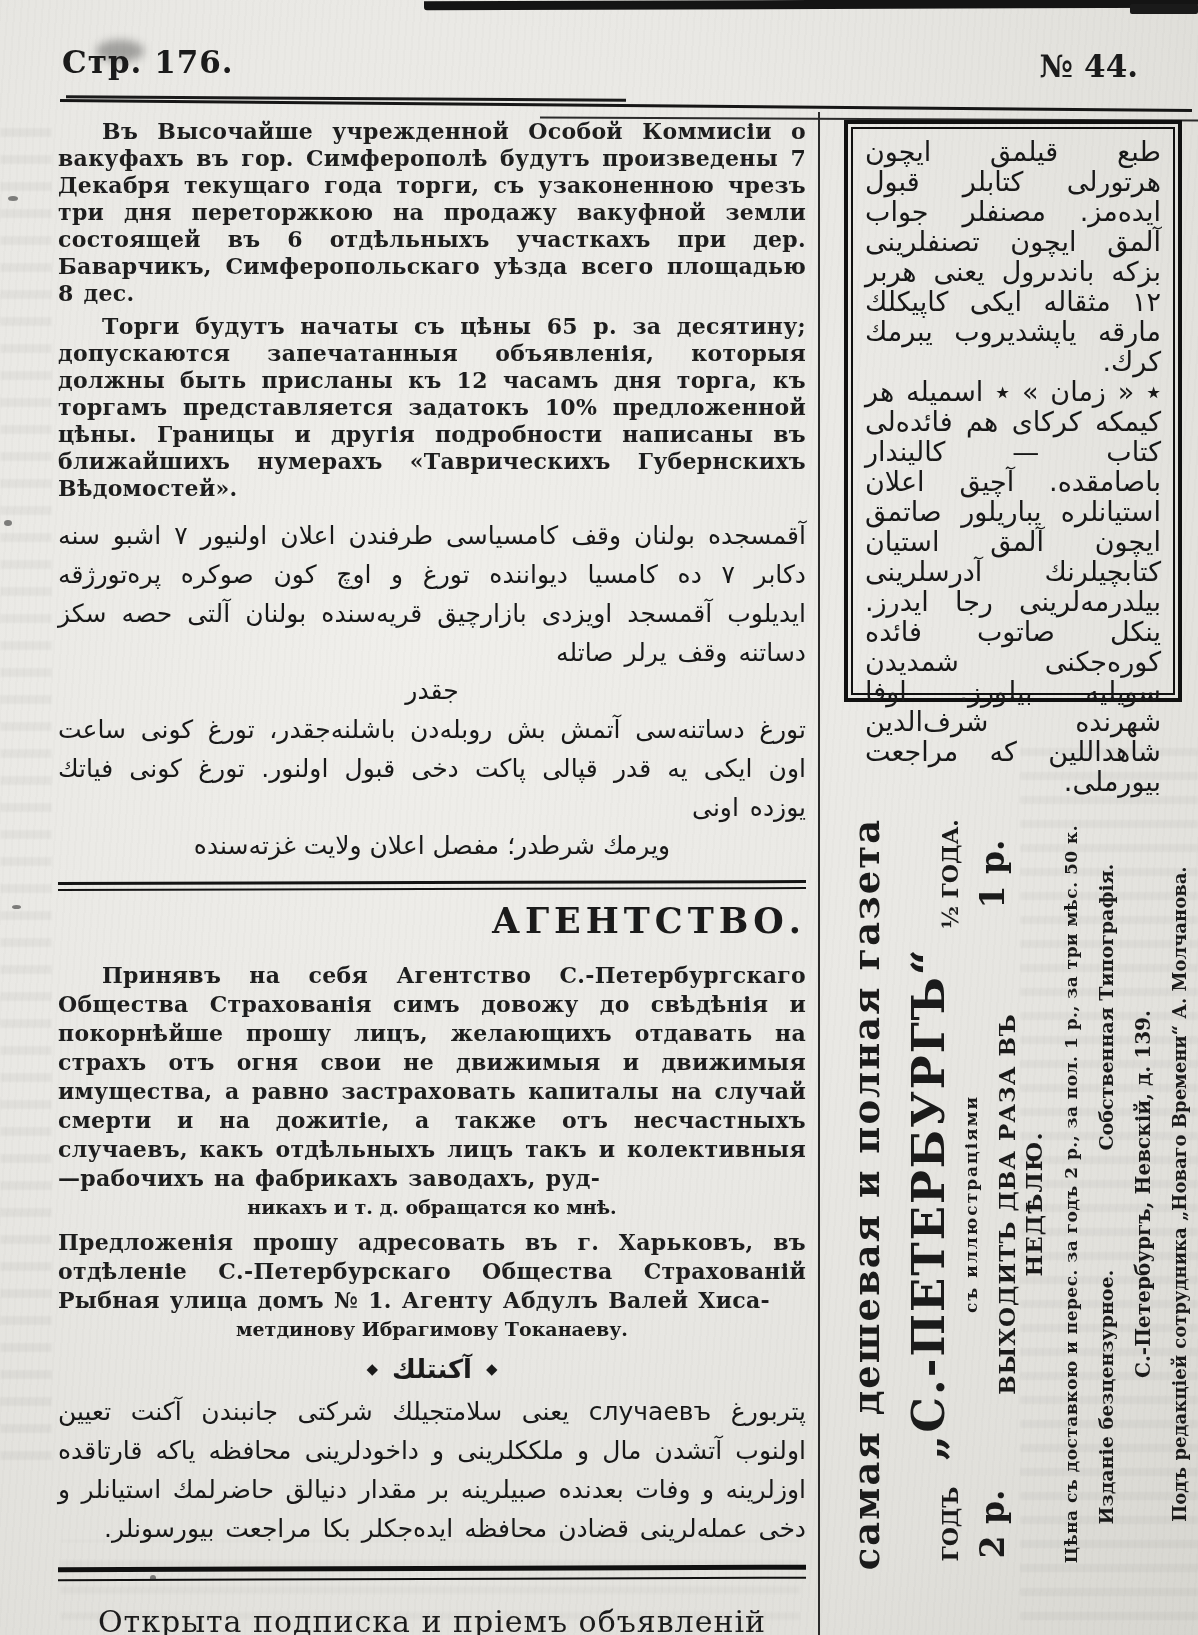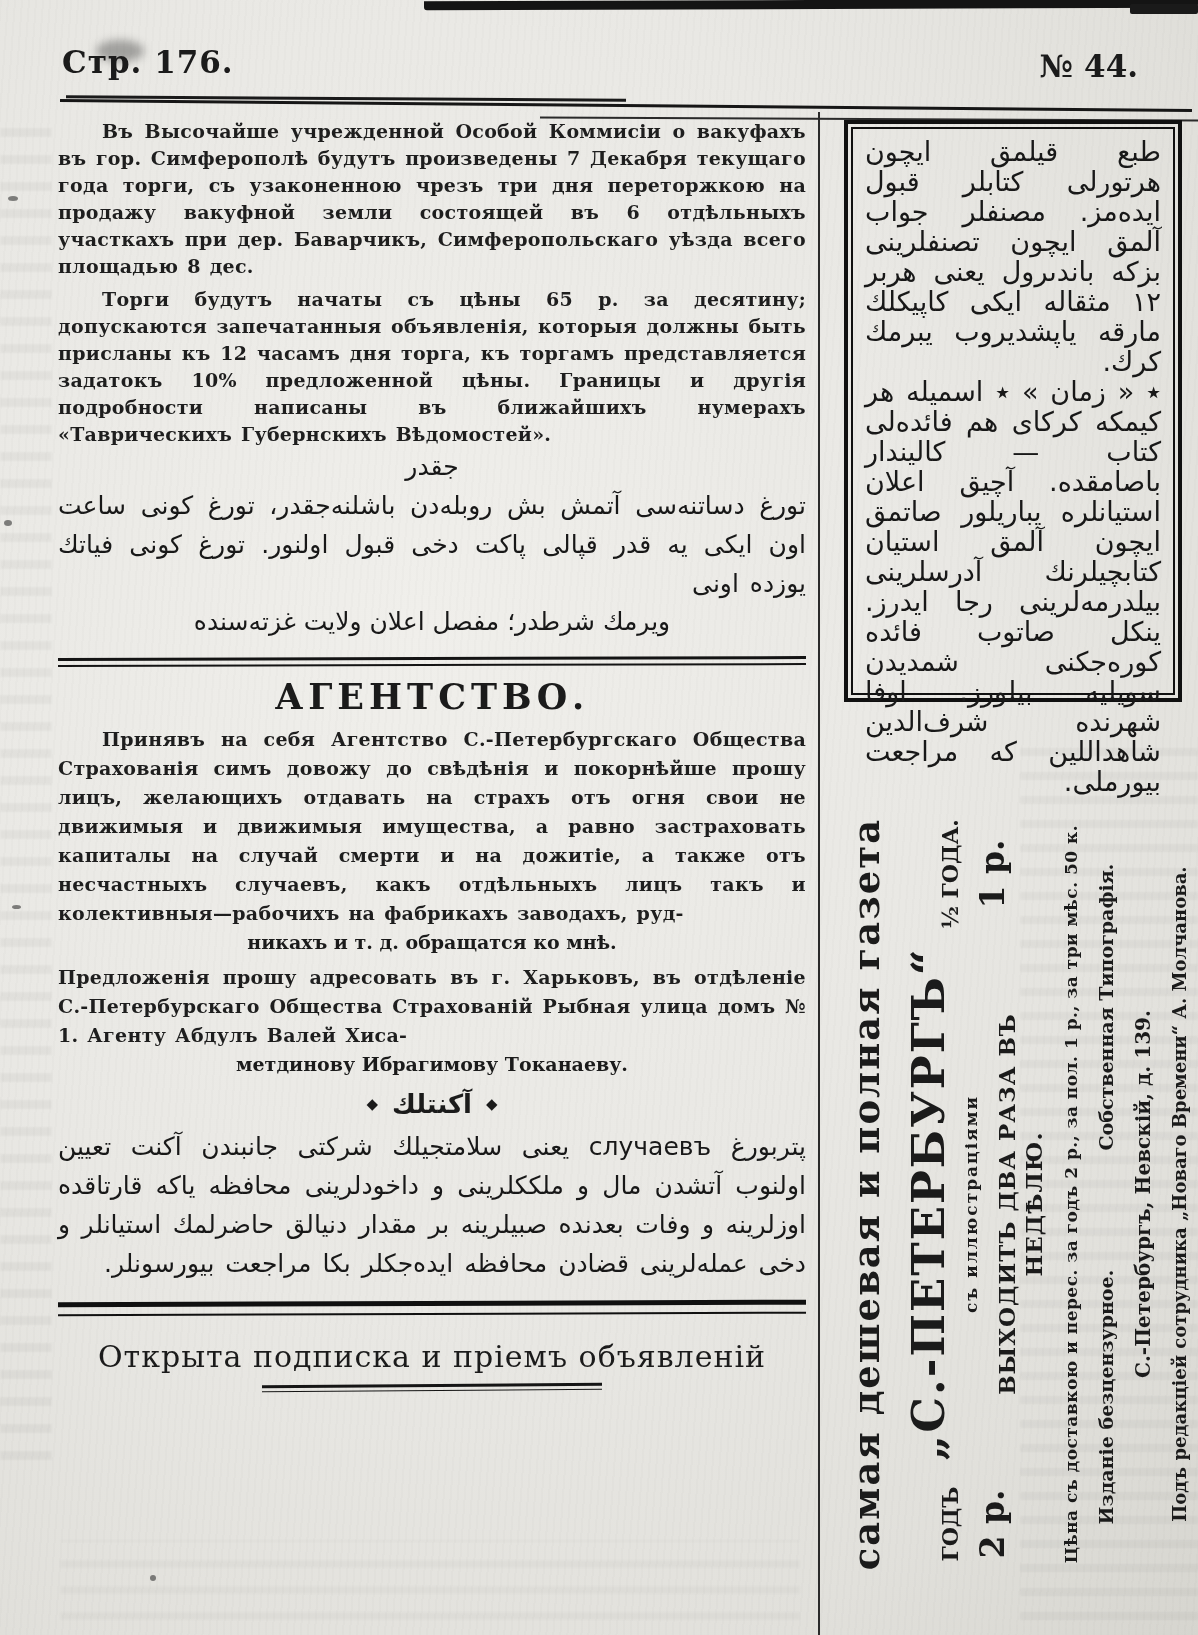--- a/index.html
+++ b/index.html
@@ -32,31 +32,31 @@
   .hdr-masthead{position:absolute;left:0;top:60px;width:100%;text-align:center;
     font-size:24px;font-weight:bold;letter-spacing:9px;}
   .hdr-issue{position:absolute;right:60px;top:48px;font-size:31px;font-weight:bold;}
   .hdr-rule-a{position:absolute;left:66px;top:97px;width:560px;height:3px;background:#1a1a1a;transform:rotate(.35deg);}
   .hdr-rule-b{position:absolute;left:60px;top:104px;width:1132px;height:3px;background:#161616;transform:rotate(.5deg);}
   .hdr-rule-c{position:absolute;left:540px;top:118px;width:658px;height:2px;background:#2a2a2a;transform:rotate(.25deg);}
   
   .vrule{position:absolute;left:818px;top:112px;width:2px;height:1523px;background:#2a2a2a;}
   .left-col{position:absolute;left:58px;top:118px;width:748px;}
   p{margin:0;}
-  .ru{font-size:19px;line-height:27px;font-weight:bold;text-align:justify;word-spacing:2px;
+  .ru{font-size:22px;line-height:27px;font-weight:bold;text-align:justify;word-spacing:2px;
     letter-spacing:.3px;color:#1e1e1e;}
   .ind{text-indent:44px;}
   .ru-center{font-size:19px;line-height:29px;font-weight:bold;text-align:center;}
   .ar{font-family:"DejaVu Sans","Liberation Sans",sans-serif;direction:rtl;font-size:25px;
     line-height:39px;text-align:justify;word-spacing:3px;color:#181818;}
   .ar-center{font-family:"DejaVu Sans","Liberation Sans",sans-serif;direction:rtl;font-size:25px;
     line-height:38px;text-align:center;color:#181818;}
   .mt6{margin-top:6px;}.mt14{margin-top:14px;}
   .rule-dbl{height:4px;border-top:3px solid #141414;border-bottom:2px solid #141414;margin:16px 0 8px;transform:rotate(-.15deg);}
-  .agency-h{font-size:35px;font-weight:bold;letter-spacing:5px;text-align:center;margin:10px 0 8px;}
+  .agency-h{font-size:35px;font-weight:bold;letter-spacing:5px;text-align:right;margin:10px 0 20px;}
   .agency p.ru{line-height:29px;}
   .ornament{display:flex;align-items:center;justify-content:center;gap:14px;margin:10px 0 8px;}
   .ornament .fleuron{font-family:"DejaVu Sans",sans-serif;font-size:15px;color:#1a1a1a;}
   .ornament .orn-word{font-family:"DejaVu Sans",sans-serif;direction:rtl;font-size:26px;font-weight:bold;}
   .sigrow{position:relative;margin-top:4px;}
   .sigrow .mark{position:absolute;right:8px;top:10px;font-size:22px;font-weight:bold;letter-spacing:1px;}
   .rule-heavy{height:7px;border-top:5px solid #101010;border-bottom:2px solid #101010;margin:18px 0 12px;transform:rotate(-.2deg);}
   .open-line{font-size:30px;text-align:center;letter-spacing:1px;margin-top:24px;}
   .short-rule{width:340px;margin:10px auto 8px;height:3px;border-top:3px solid #151515;border-bottom:1px solid #151515;transform:rotate(-.4deg);}
   
@@ -100,20 +100,21 @@
   <div class="hdr-rule-a"></div>
   <div class="hdr-rule-b"></div>
   <div class="hdr-rule-c"></div>
 
   <div class="vrule"></div>
 
   <div class="left-col">
     <section>
       <p class="ru ind">Въ Высочайше учрежденной Особой Коммисіи о вакуфахъ въ гор. Симферополѣ будутъ произведены 7 Декабря текущаго года торги, съ узаконенною чрезъ три дня переторжкою на продажу вакуфной земли состоящей въ 6 отдѣльныхъ участкахъ при дер. Баварчикъ, Симферопольскаго уѣзда всего площадью 8 дес.</p>
       <p class="ru ind mt6">Торги будутъ начаты съ цѣны 65 р. за десятину; допускаются запечатанныя объявленія, которыя должны быть присланы къ 12 часамъ дня торга, къ торгамъ представляется задатокъ 10% предложенной цѣны. Границы и другія подробности написаны въ ближайшихъ нумерахъ «Таврическихъ Губернскихъ Вѣдомостей».</p>
+      <p class="ar mt14">آقمسجده بولنان وقف كامسياسى طرفندن اعلان اولنيور ٧ اشبو سنه دكابر ٧ ده كامسيا ديواننده تورغ و اوچ كون صوكره پره‌تورژقه ايديلوب آقمسجد اويزدى بازارچيق قريه‌سنده بولنان آلتى حصه سكز دساتنه وقف يرلر صاتله</p>
       <p class="ar-center">جقدر</p>
       <p class="ar">تورغ دساتنه‌سى آتمش بش روبله‌دن باشلنه‌جقدر، تورغ كونى ساعت اون ايكى يه قدر قپالى پاكت دخى قبول اولنور. تورغ كونى فياتك يوزده اونى</p>
       <p class="ar-center">ويرمك شرطدر؛ مفصل اعلان ولايت غزته‌سنده</p>
     </section>
 
     <div class="rule-dbl"></div>
 
     <section class="agency">
       <div class="agency-h">АГЕНТСТВО.</div>
       <p class="ru ind">Принявъ на себя Агентство С.-Петербургскаго Общества Страхованія симъ довожу до свѣдѣнія и покорнѣйше прошу лицъ, желающихъ отдавать на страхъ отъ огня свои не движимыя и движимыя имущества, а равно застраховать капиталы на случай смерти и на дожитіе, а также отъ несчастныхъ случаевъ, какъ отдѣльныхъ лицъ такъ и колективныя—рабочихъ на фабрикахъ заводахъ, руд-</p>

